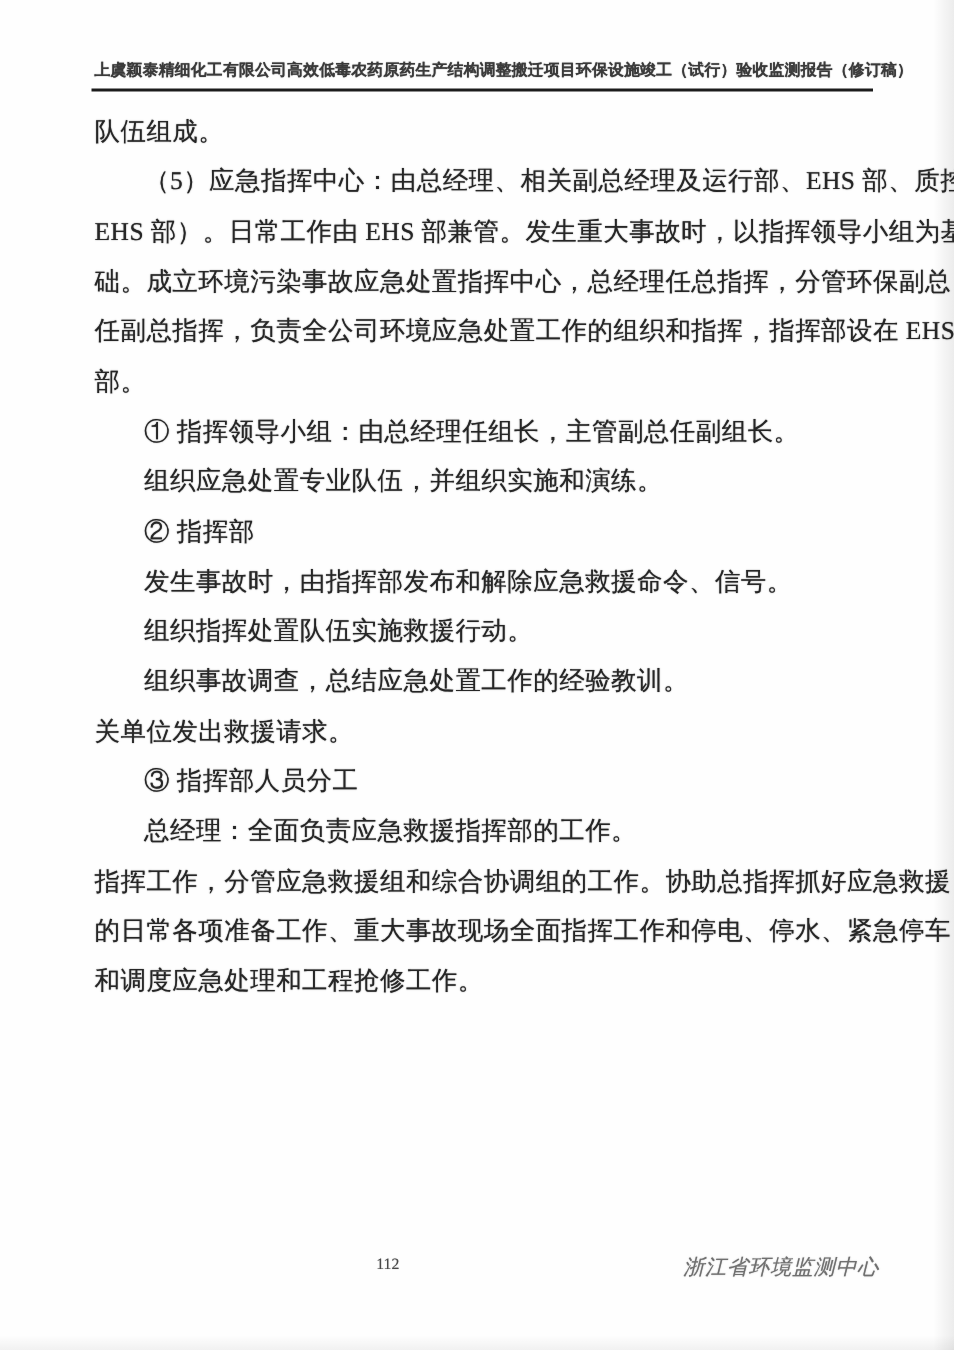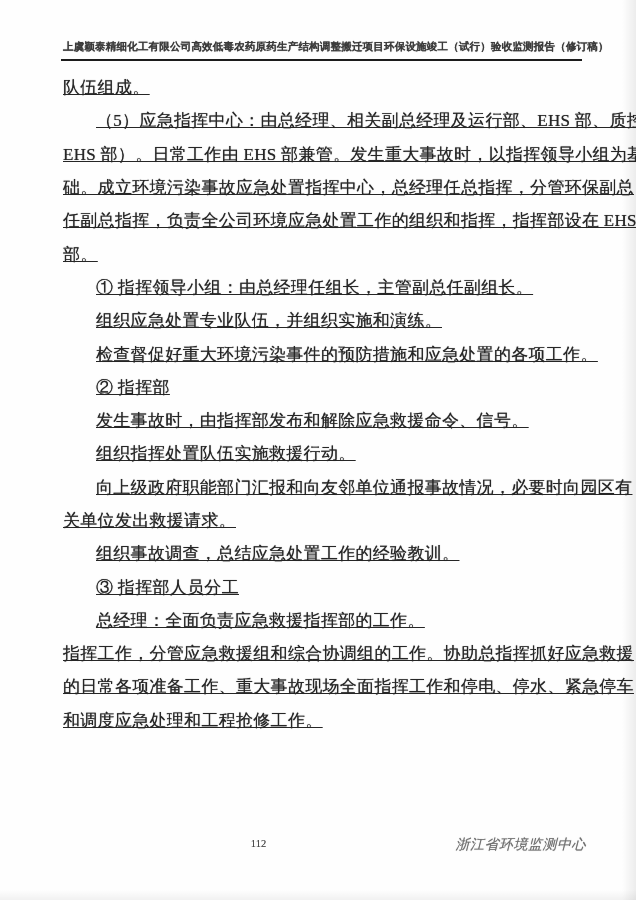--- a/index.html
+++ b/index.html
@@ -37,21 +37,20 @@
   .body-text {
     position:absolute; top:71px; left:63px; width:522px;
   }
   .line {
     height:33.3px;
     display:flex; align-items:center;
     font-size:17px; letter-spacing:0.3px;
     white-space:nowrap;
     color:#262626;
     text-shadow:0 0 0.8px rgba(30,30,30,0.75);
-    text-decoration:underline;
   }
   .line.indent { padding-left:33px; }
   .footer-pagenum {
     position:absolute; top:838px; left:0; width:517px;
     text-align:center;
     font-size:10.5px; color:#4a4a4a;
     text-shadow:0 0 0.6px rgba(60,60,60,0.6);
   }
   .footer-org {
     position:absolute; top:836px; right:50px;
@@ -72,27 +71,25 @@
 
 <div class="body-text">
   <div class="line">队伍组成。</div>
   <div class="line indent">（5）应急指挥中心：由总经理、相关副总经理及运行部、EHS 部、质控</div>
   <div class="line">EHS 部）。日常工作由 EHS 部兼管。发生重大事故时，以指挥领导小组为基</div>
   <div class="line">础。成立环境污染事故应急处置指挥中心，总经理任总指挥，分管环保副总</div>
   <div class="line">任副总指挥，负责全公司环境应急处置工作的组织和指挥，指挥部设在 EHS</div>
   <div class="line">部。</div>
   <div class="line indent">① 指挥领导小组：由总经理任组长，主管副总任副组长。</div>
   <div class="line indent">组织应急处置专业队伍，并组织实施和演练。</div>
-  <div class="line indent">检查督促好重大环境污染事件的预防措施和应急处置的各项工作。</div>
   <div class="line indent">② 指挥部</div>
   <div class="line indent">发生事故时，由指挥部发布和解除应急救援命令、信号。</div>
   <div class="line indent">组织指挥处置队伍实施救援行动。</div>
-  <div class="line indent">向上级政府职能部门汇报和向友邻单位通报事故情况，必要时向园区有</div>
+  <div class="line indent">组织事故调查，总结应急处置工作的经验教训。</div>
   <div class="line">关单位发出救援请求。</div>
-  <div class="line indent">组织事故调查，总结应急处置工作的经验教训。</div>
   <div class="line indent">③ 指挥部人员分工</div>
   <div class="line indent">总经理：全面负责应急救援指挥部的工作。</div>
   <div class="line">指挥工作，分管应急救援组和综合协调组的工作。协助总指挥抓好应急救援</div>
   <div class="line">的日常各项准备工作、重大事故现场全面指挥工作和停电、停水、紧急停车</div>
   <div class="line">和调度应急处理和工程抢修工作。</div>
 </div>
 
 <div class="footer-pagenum">112</div>
 <div class="footer-org">浙江省环境监测中心</div>
 

